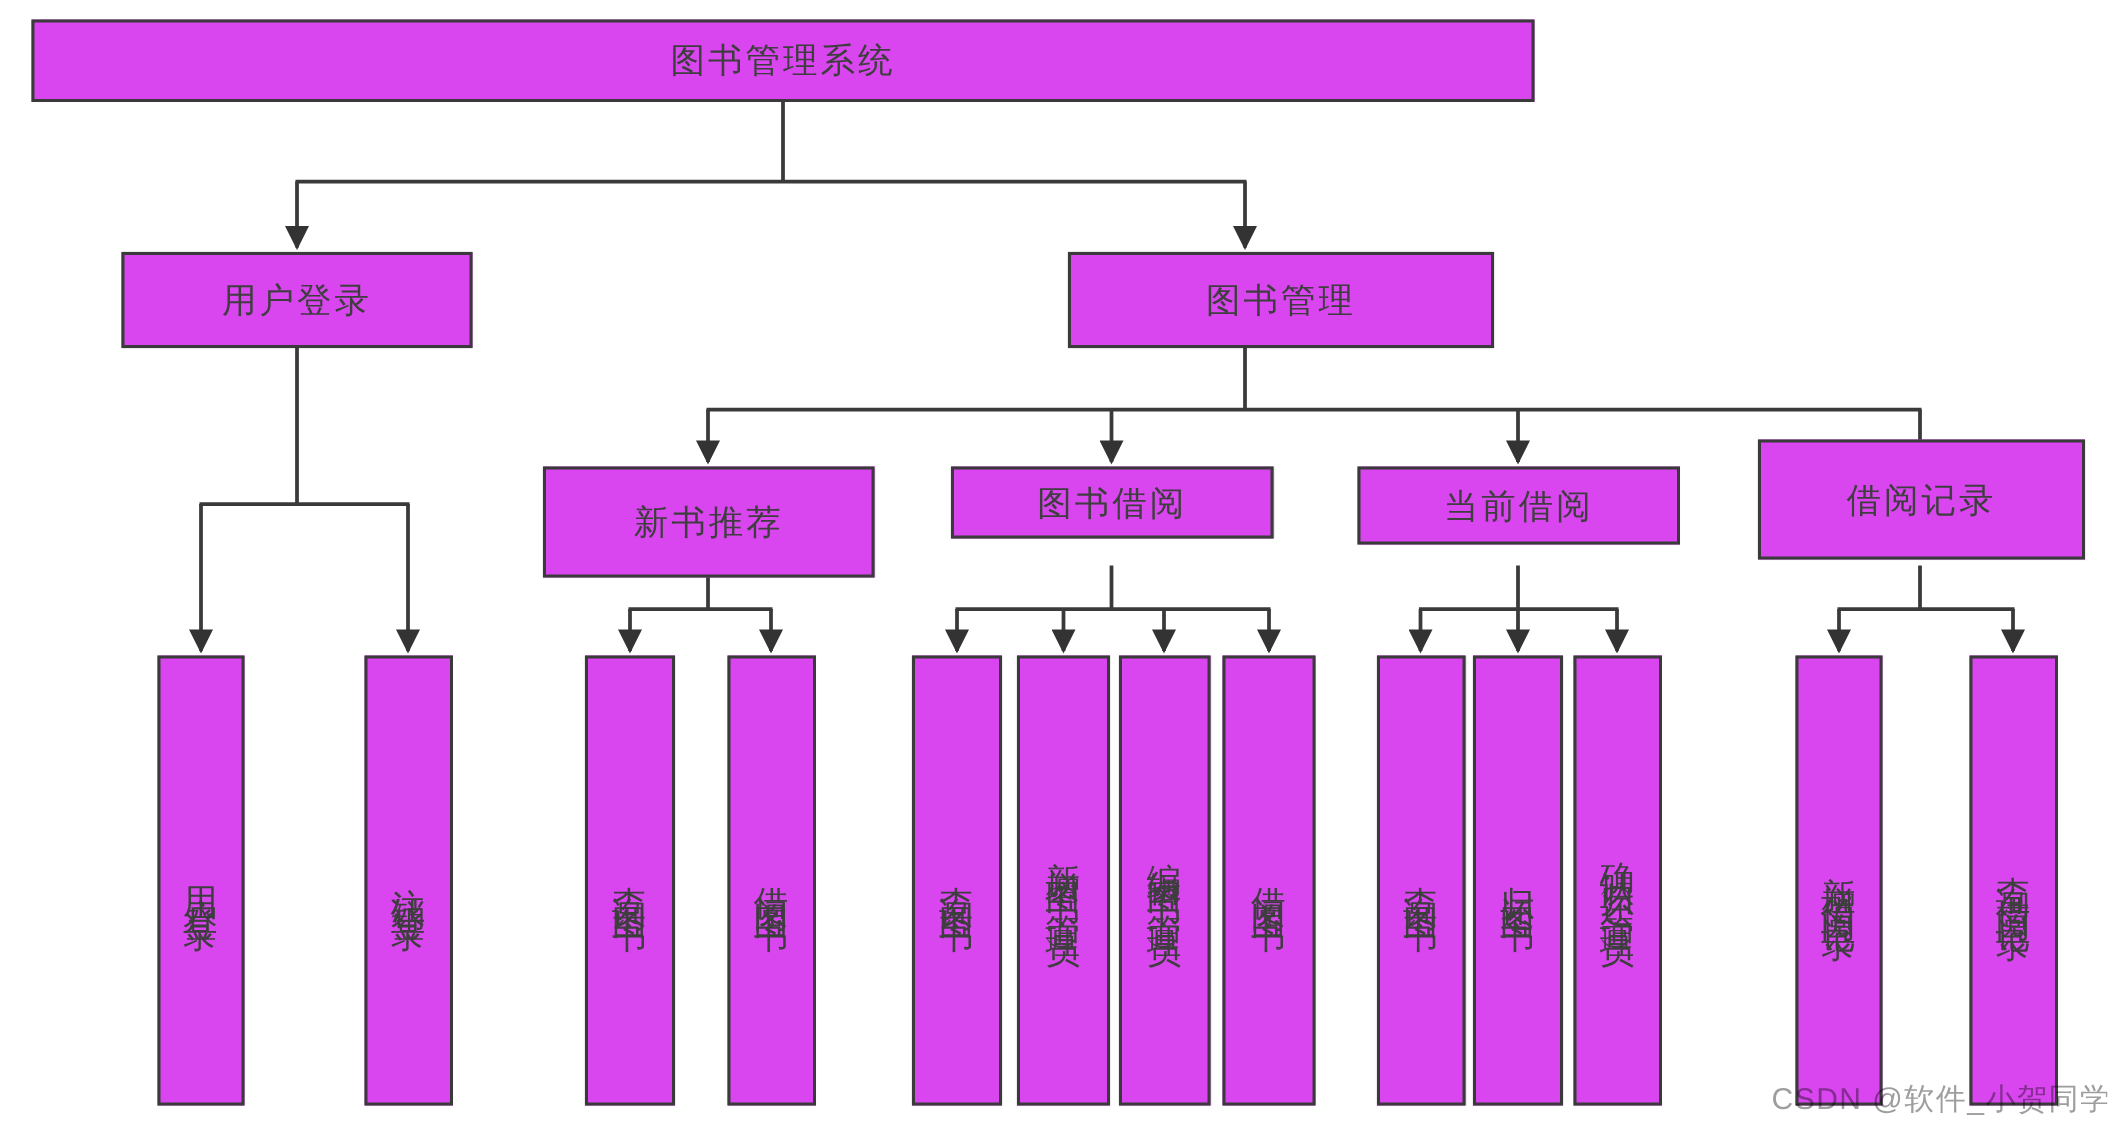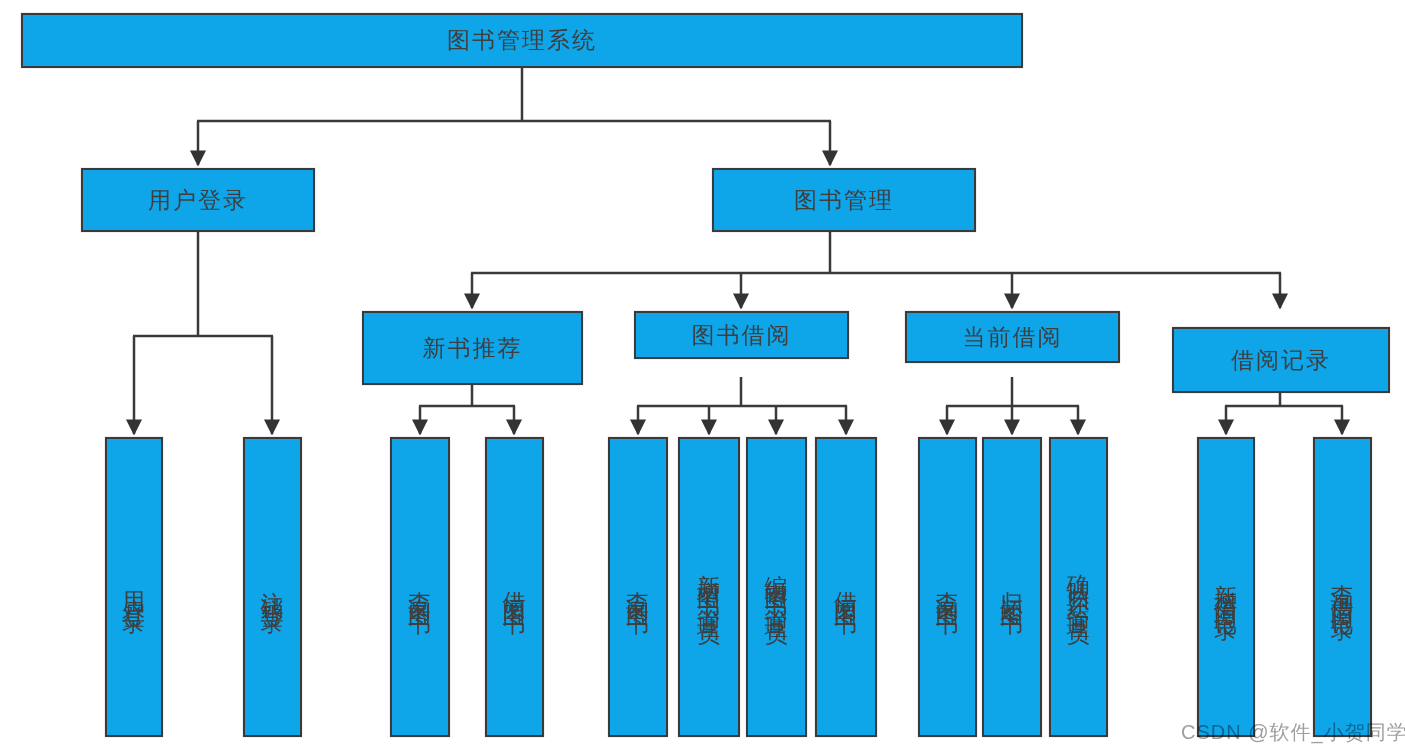--- a/index.html
+++ b/index.html
@@ -13,21 +13,21 @@
   }
   .connector-layer {
     position: absolute;
     left: 0; top: 0;
     width: 1405px; height: 747px;
     z-index: 1;
   }
   .node {
     position: absolute;
     box-sizing: border-box;
-    background: #0ea5e9;
+    background: #d946ef;
     border: 2px solid #3a3a3a;
     display: flex;
     align-items: center;
     justify-content: center;
     color: #3e3e3e;
     font-size: 23px;
     letter-spacing: 2px;
     z-index: 2;
     box-shadow: 0 0 1px rgba(0,0,0,0.35);
   }
@@ -105,34 +105,34 @@
     </g>
   </svg>
 
   <div class="node" style="left:21px; top:13px; width:1002px; height:55px;">
     <span>图书管理系统</span>
   </div>
 
   <div class="node" style="left:81px; top:168px; width:234px; height:64px;">
     <span>用户登录</span>
   </div>
-  <div class="node" style="left:712px; top:168px; width:264px; height:64px;">
+  <div class="node" style="left:712px; top:168px; width:284px; height:64px;">
     <span>图书管理</span>
   </div>
 
   <div class="node" style="left:362px; top:311px; width:221px; height:74px;">
     <span>新书推荐</span>
   </div>
   <div class="node" style="left:634px; top:311px; width:215px; height:48px;">
     <span>图书借阅</span>
   </div>
   <div class="node" style="left:905px; top:311px; width:215px; height:52px;">
     <span>当前借阅</span>
   </div>
-  <div class="node" style="left:1172px; top:327px; width:218px; height:66px;">
+  <div class="node" style="left:1172px; top:293px; width:218px; height:80px;">
     <span>借阅记录</span>
   </div>
 
   <div class="node vertical" style="left:105px; top:437px; width:58px; height:300px;">
     <span>用户登录</span>
   </div>
   <div class="node vertical" style="left:243px; top:437px; width:59px; height:300px;">
     <span>注销登录</span>
   </div>
 

